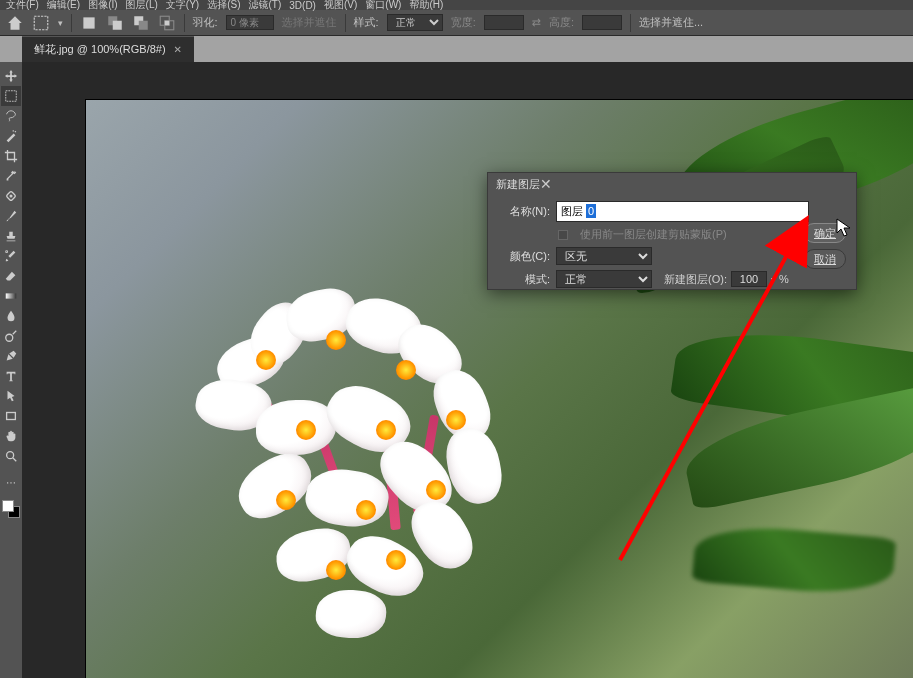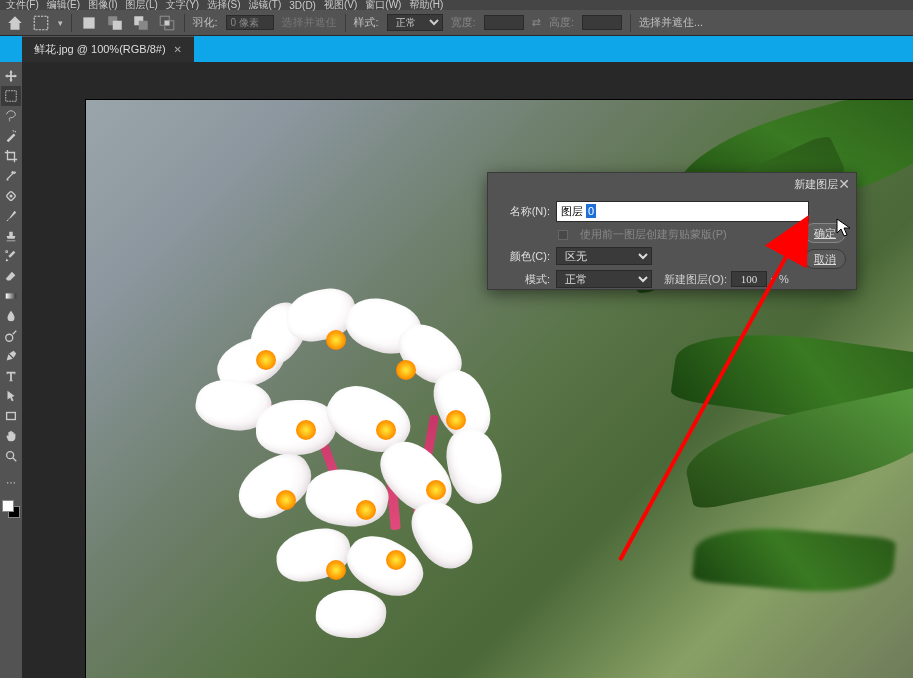--- a/index.html
+++ b/index.html
@@ -50,21 +50,21 @@
     .opt-select {
       background: #3a3a3a;
       border: 1px solid #2a2a2a;
       color: #ccc;
       padding: 1px 4px;
       width: 56px;
       font-size: 10px;
     }
     .tabbar {
       height: 26px;
-      background: #0ea5e9;
+      background: #a3a3a3;
       display: flex;
       align-items: flex-end;
       padding-left: 22px;
     }
     .doctab {
       background: #2e2e2e;
       color: #ddd;
       padding: 5px 12px;
       font-size: 11px;
       border-top: 1px solid #555;
@@ -166,21 +166,21 @@
       width: 370px; height: 118px;
       background: #535353;
       border: 1px solid #3a3a3a;
       box-shadow: 0 4px 16px rgba(0,0,0,0.5);
       z-index: 100;
     }
     .dialog-title {
       height: 22px;
       background: #535353;
       display: flex;
-      justify-content: flex-end;
+      justify-content: flex-start;
       align-items: center;
       padding: 0 6px 0 8px;
       font-size: 11px;
       color: #ddd;
     }
     .dialog-close { color: #ccc; cursor: pointer; font-size: 14px; }
     .dialog-body {
       padding: 6px;
       position: relative;
     }
@@ -253,21 +253,20 @@
       gap: 4px;
     }
     .opacity-input {
       width: 36px;
       background: #3a3a3a;
       border: 1px solid #2a2a2a;
       color: #ddd;
       text-align: center;
       font-size: 11px;
       padding: 1px;
-      font-family: Liberation Serif, serif;
     }
     
     .arrow {
       position: absolute;
       z-index: 200;
       pointer-events: none;
     }
     .cursor {
       position: absolute;
       left: 836px; top: 218px;

